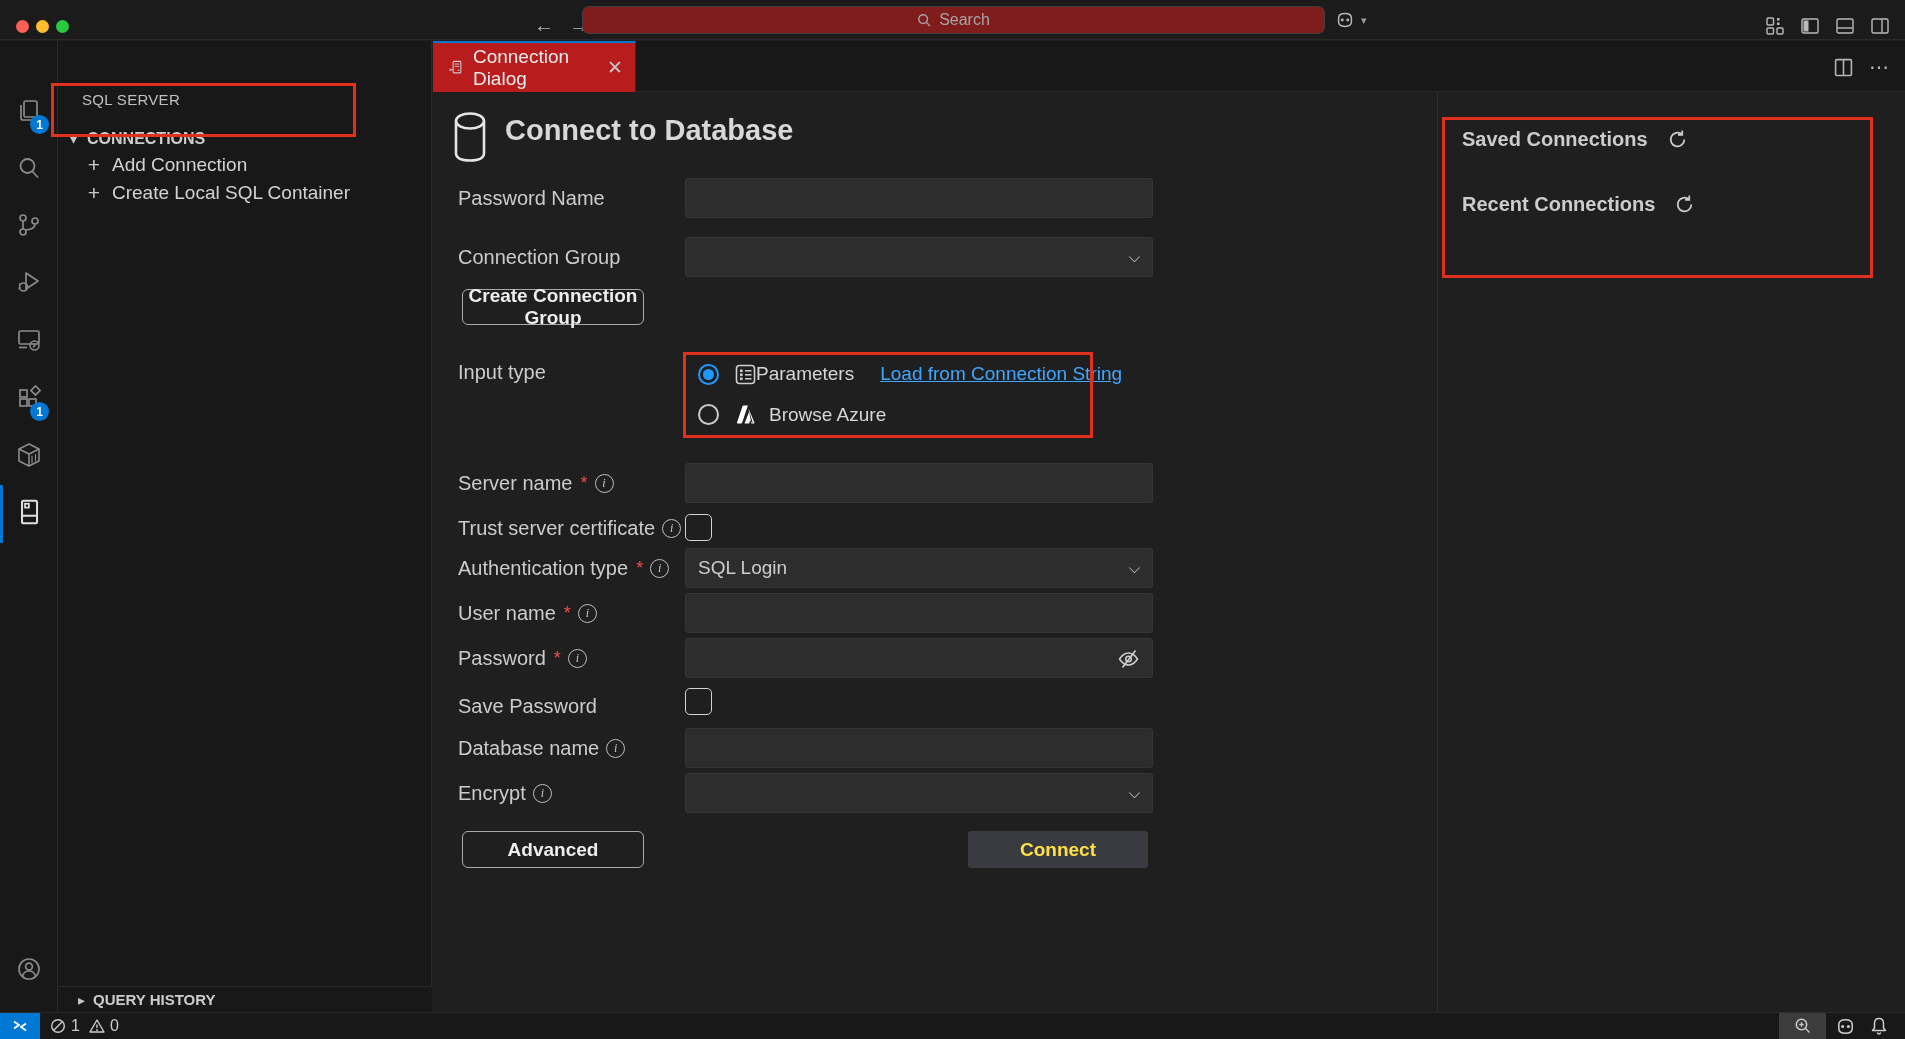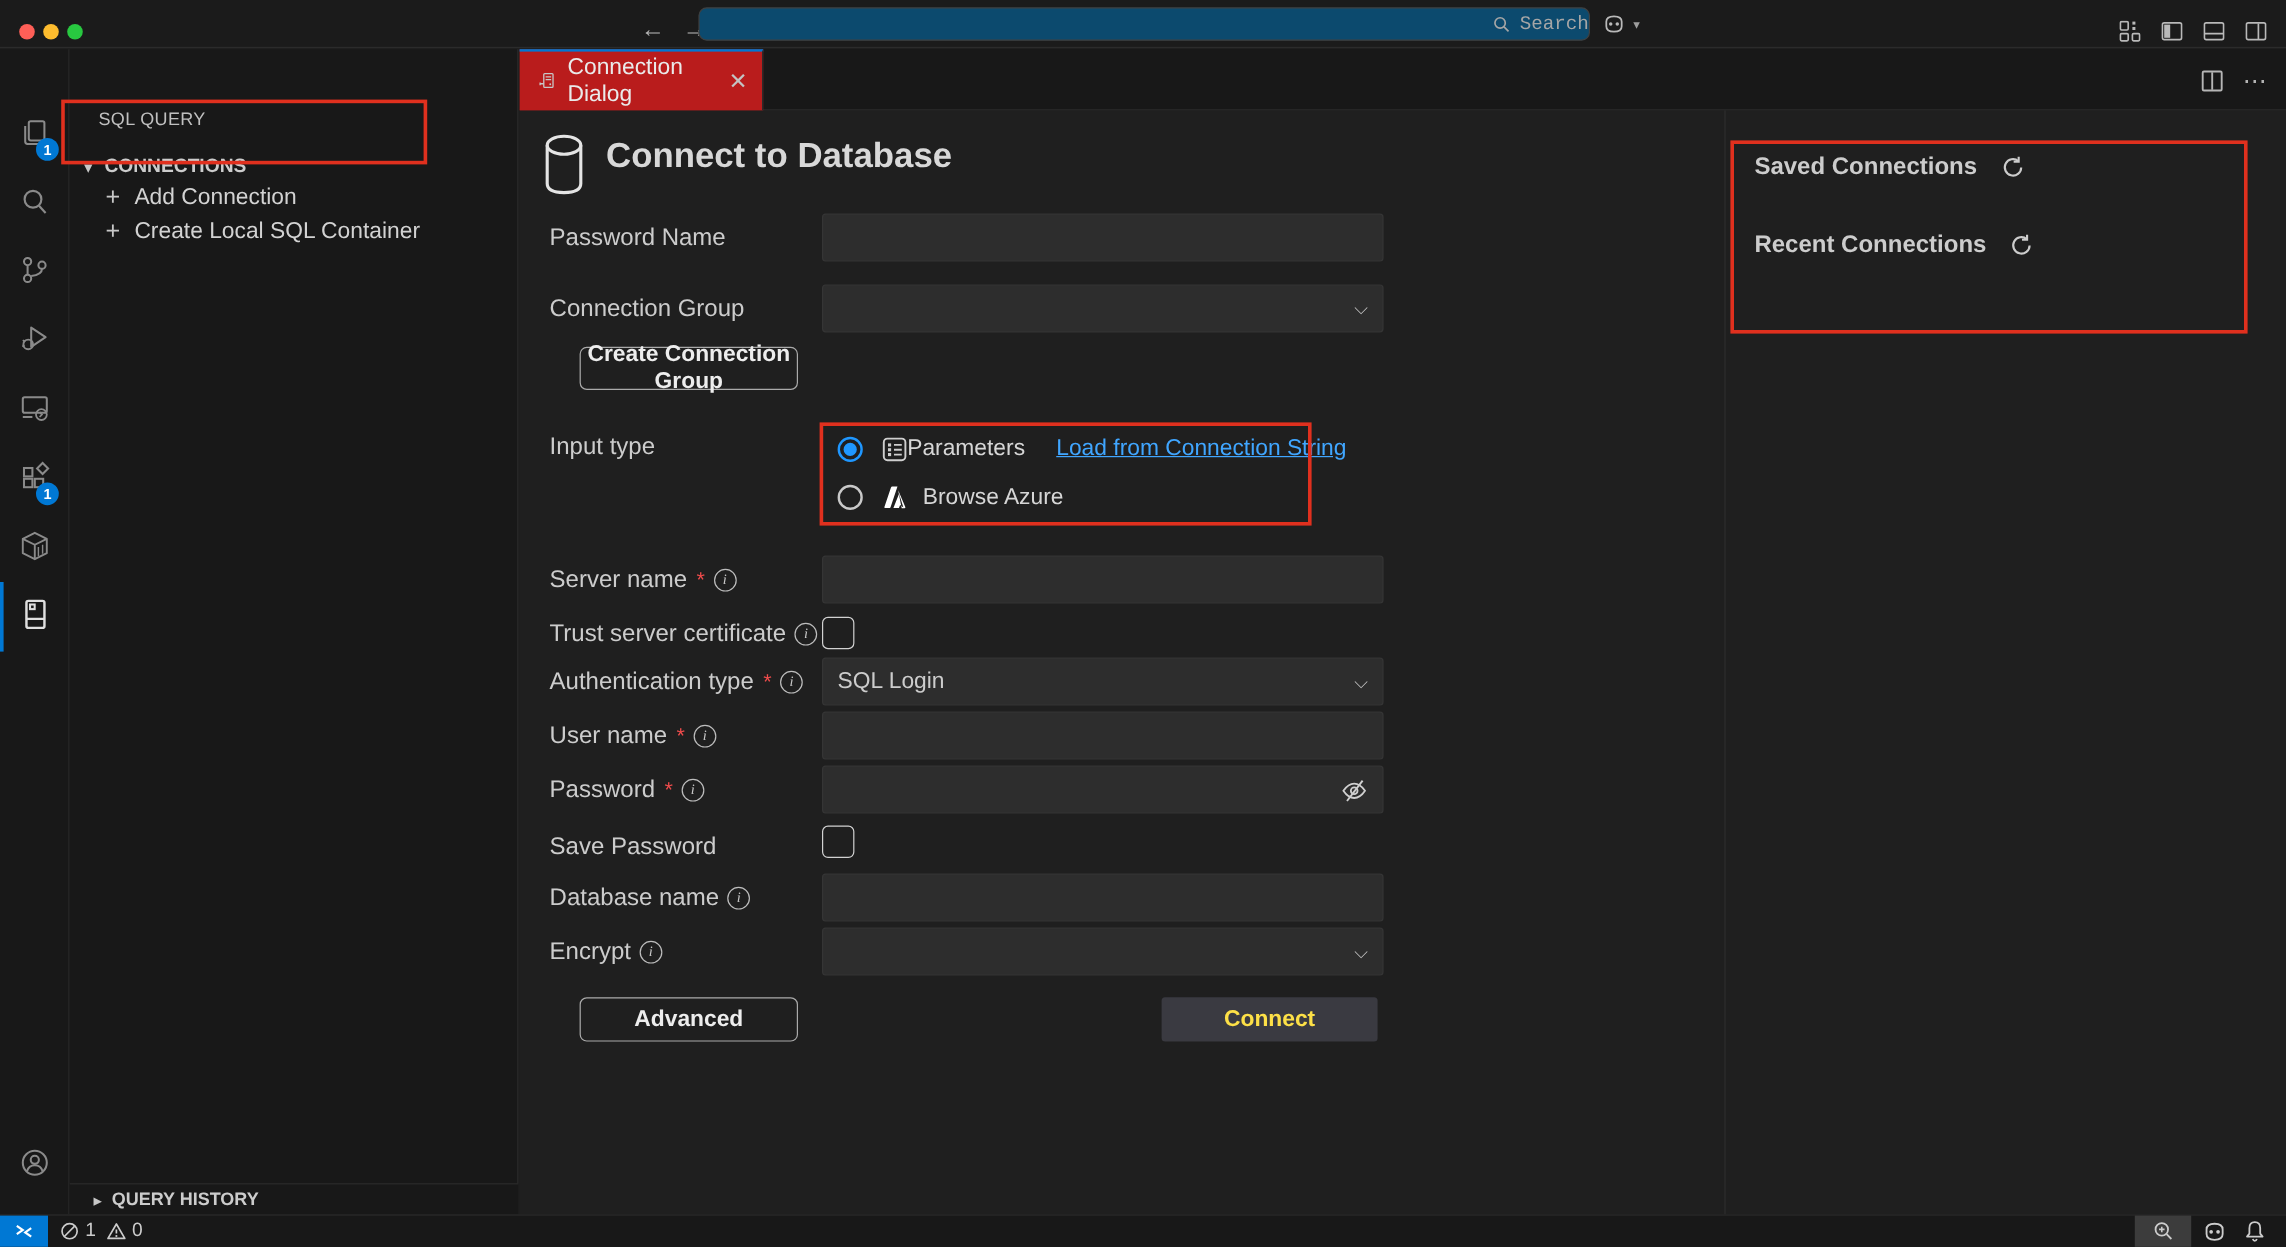--- a/index.html
+++ b/index.html
@@ -11,22 +11,22 @@
   
   #titlebar { left:0; top:0; width:1905px; height:40px; background:#1b1b1b; border-bottom:1px solid #2b2b2b; }
   #activitybar { left:0; top:41px; width:58px; height:971px; background:#181818; border-right:1px solid #2b2b2b; }
   #sidebar { left:58px; top:41px; width:374px; height:971px; background:#181818; border-right:1px solid #2b2b2b; }
   #editor { left:433px; top:41px; width:1472px; height:971px; background:#1f1f1f; }
   #statusbar { left:0; top:1012px; width:1905px; height:27px; background:#181818; border-top:1px solid #2b2b2b; }
 
   
   .tlight { width:13px; height:13px; border-radius:50%; top:20px; }
   .navarrow { top:15px; font-size:20px; color:#b6b6b6; line-height:20px; }
-  #searchbox { left:582px; top:6px; width:743px; height:28px; background:#0c4a6e; border:1px solid #404040;
-    border-radius:7px; display:flex; align-items:center; justify-content:flex-end; gap:7px; color:#a6a6a6; font-size:16px;font-family:Liberation Mono, monospace; }
+  #searchbox { left:582px; top:6px; width:743px; height:28px; background:#7f1d1d; border:1px solid #404040;
+    border-radius:7px; display:flex; align-items:center; justify-content:center; gap:7px; color:#a6a6a6; font-size:16px; }
   .titleicon { color:#b9b9b9; }
 
   
   .ab-item { left:0; width:58px; height:56px; display:flex; align-items:center; justify-content:center; color:#8a8a8a; }
   .ab-item.active { color:#dfdfdf; }
   .ab-badge { position:absolute; width:19px; height:19px; border-radius:50%; background:#0078d4; color:#fff;
     font-size:12px; font-weight:bold; display:flex; align-items:center; justify-content:center; }
   #active-bar { left:0; top:444px; width:3px; height:58px; background:#0078d4; }
 
   
@@ -53,21 +53,21 @@
   .req { color:#f14c4c; font-size:18px; margin-left:1px; }
   .info { width:19px; height:19px; border-radius:50%; border:1.4px solid #bdbdbd; color:#c9c9c9;
     font-size:12px; display:flex; align-items:center; justify-content:center; font-family:"Liberation Serif",serif; font-style:italic; }
   .tinput { left:685px; width:468px; height:40px; background:#2d2d2d; border:1px solid #353535; border-radius:3px;
     color:#cccccc; font-size:19px; padding:0 12px; font-family:"Liberation Sans",sans-serif; }
   .tselect { left:685px; width:468px; height:40px; background:#2d2d2d; border:1px solid #353535; border-radius:3px;
     display:flex; align-items:center; padding:0 12px; font-size:19px; color:#cccccc; }
   .tselect .dd { margin-left:auto; color:#c5c5c5; font-size:15px; }
   .checkbox { left:685px; width:27px; height:27px; border:1.6px solid #d2d2d2; border-radius:5px; background:transparent; }
   .btn-outline { border:1px solid #aaaaaa; background:transparent; color:#ededed; font-weight:bold; font-size:19px;
-    border-radius:6px; display:flex; align-items:center; justify-content:center; font-family:"Liberation Sans",sans-serif;margin-left:21px; }
+    border-radius:6px; display:flex; align-items:center; justify-content:center; font-family:"Liberation Sans",sans-serif; }
   .btn-disabled { background:#3a3a41; color:#fde047; font-weight:bold; font-size:19px; border:none; border-radius:3px;
     display:flex; align-items:center; justify-content:center; font-family:"Liberation Sans",sans-serif; }
   .radio { width:21px; height:21px; border-radius:50%; }
   .radio.on { border:2px solid #1f97ff; display:flex; align-items:center; justify-content:center; }
   .radio.on::after { content:""; width:11px; height:11px; border-radius:50%; background:#1f97ff; }
   .radio.off { border:2px solid #c9c9c9; }
   .radiorow { display:flex; align-items:center; gap:0; }
   .link { color:#40a6ff; text-decoration:underline; font-size:19px; }
   .radiolabel { font-size:19px; color:#d6d6d6; }
 
@@ -209,21 +209,21 @@
           <line x1="14" y1="23.5" x2="14" y2="20.8"></line>
           <line x1="7.3" y1="20.7" x2="9.2" y2="18.8"></line>
           <line x1="4.5" y1="14" x2="7.2" y2="14"></line>
           <line x1="7.3" y1="7.3" x2="9.2" y2="9.2"></line>
         </g>
       </svg>
   </div>
 </div>
 
 <div id="sidebar" class="abs">
-  <div class="abs sb-title">SQL QUERY</div>
+  <div class="abs sb-title">SQL SERVER</div>
   <div class="abs sb-ellipsis">⋯</div>
   <div class="abs sb-row" style="left:12px;top:43px;width:350px;height:28px;top:84px">
     <span class="chev">▾</span>
     <span class="sb-section">CONNECTIONS</span>
   </div>
   <div class="abs sb-row" style="left:28px;top:110px;width:340px;height:28px">
     <span class="plus">+</span>
     <span>Add Connection</span>
   </div>
   <div class="abs sb-row" style="left:28px;top:138px;width:340px;height:28px">

